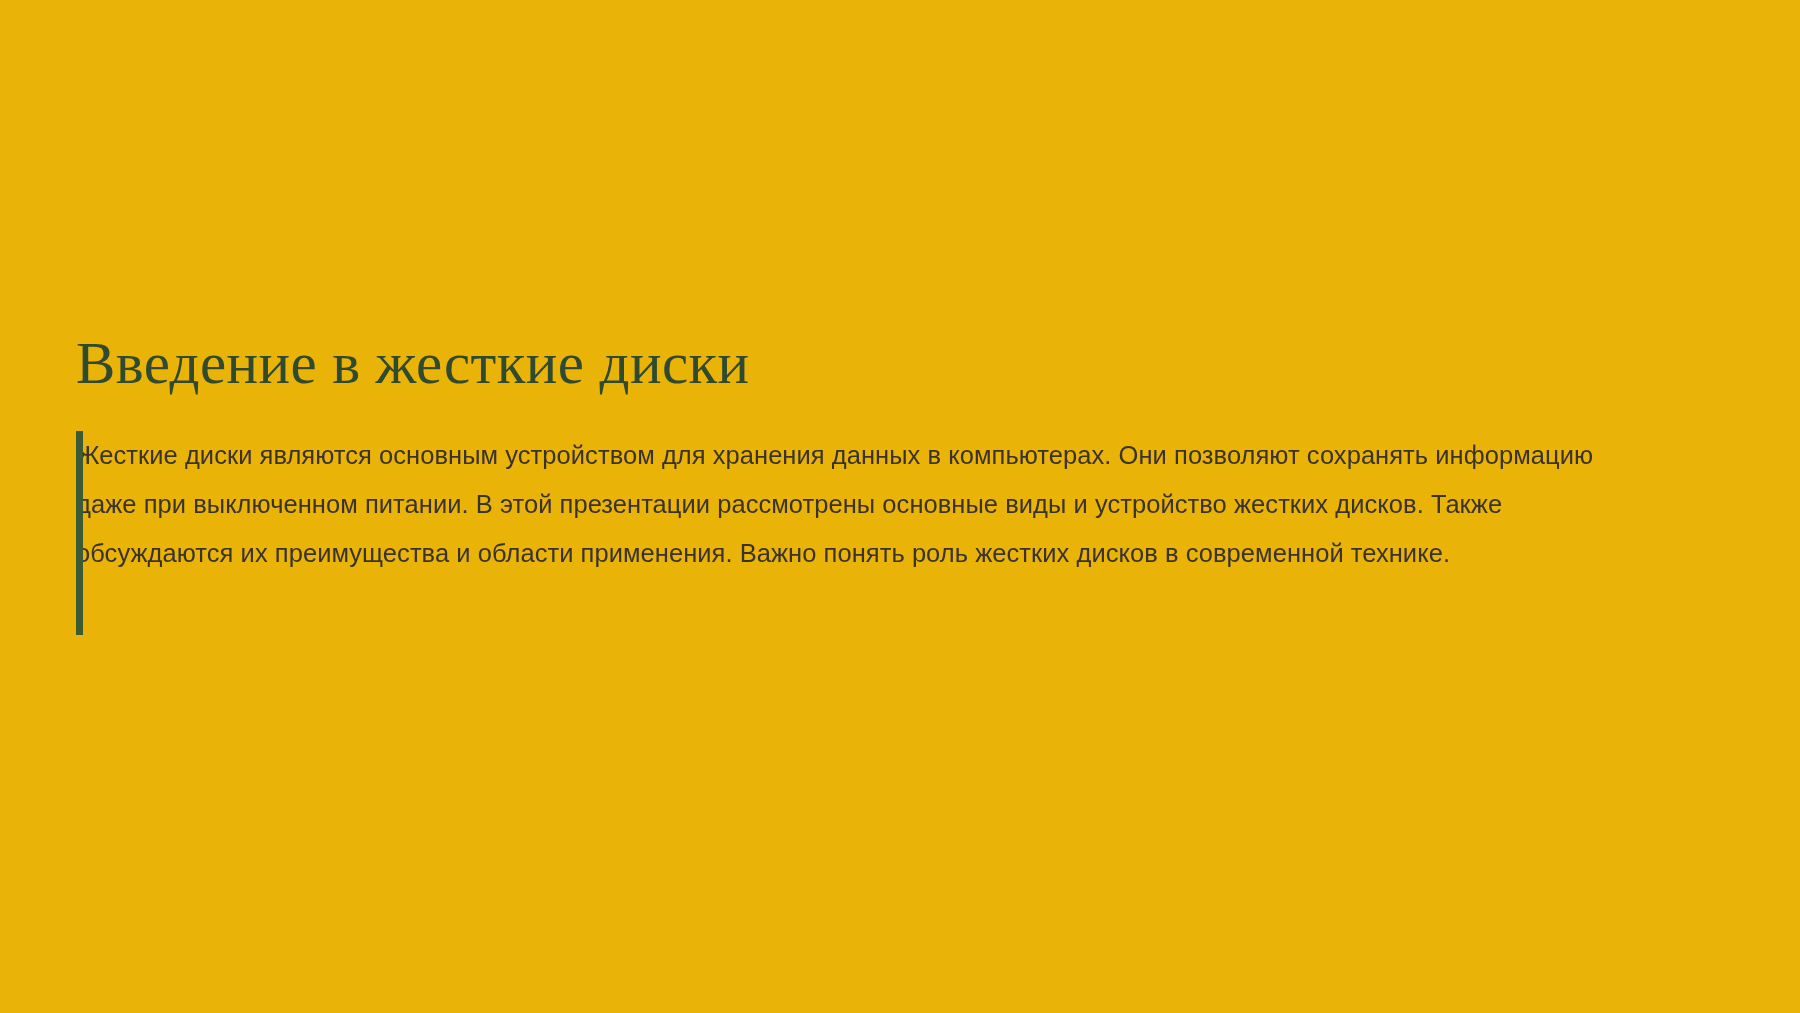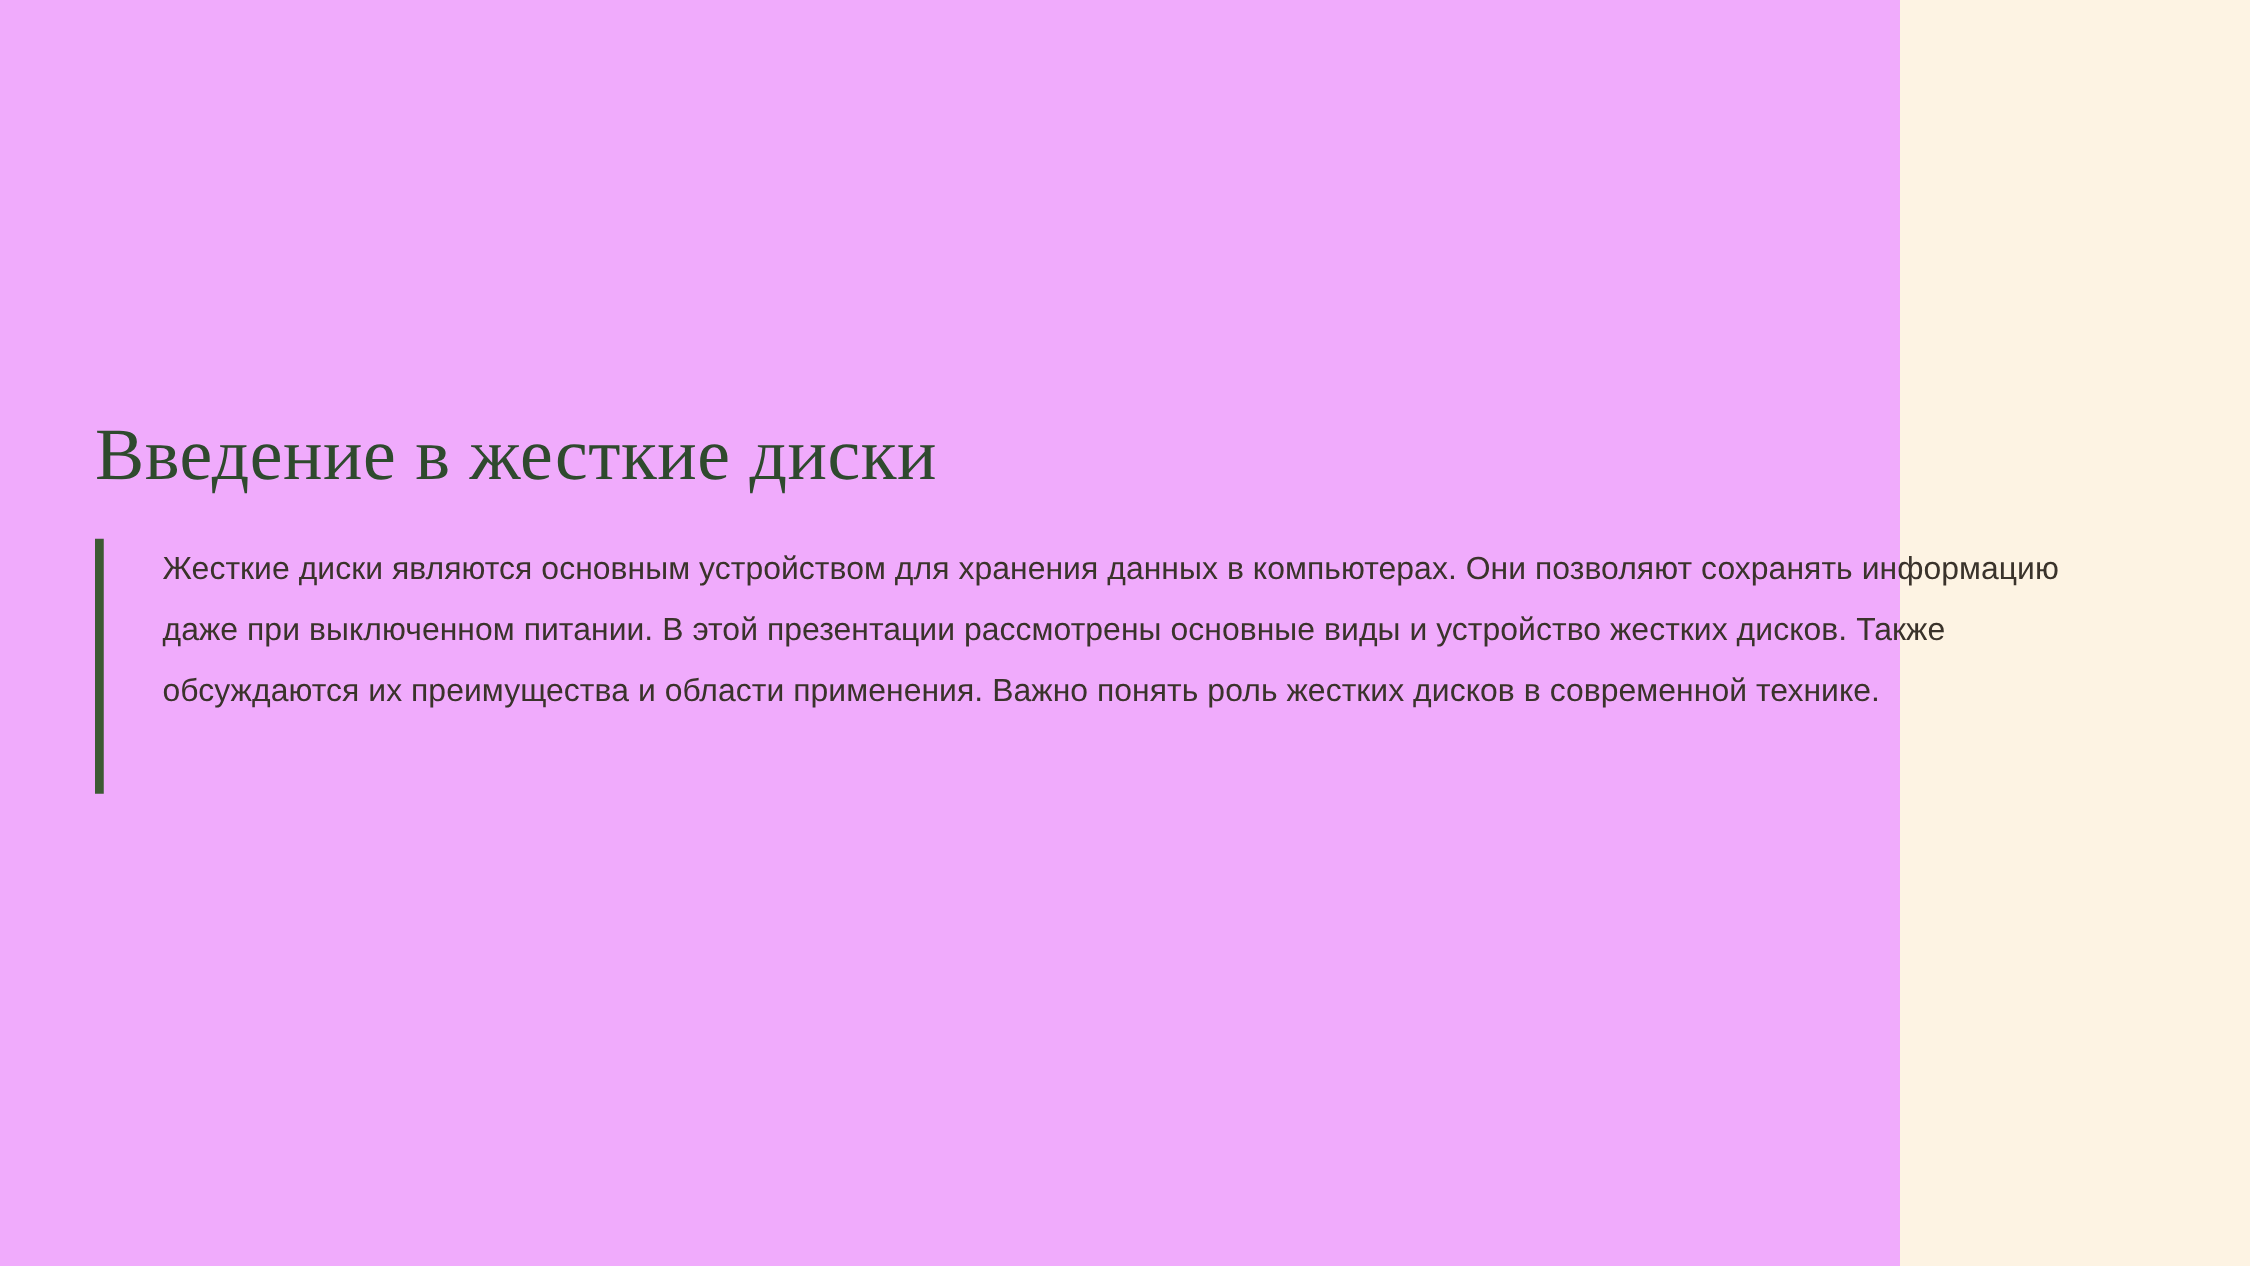--- a/index.html
+++ b/index.html
@@ -11,23 +11,23 @@
     width: 1800px;
     height: 1013px;
     overflow: hidden;
     background: #fdf3e3;
     font-family: "Liberation Sans", sans-serif;
     -webkit-font-smoothing: antialiased;
   }
 
   .slide {
     position: relative;
-    width: 1520px;
+    width: 1800px;
     height: 1013px;
-    background: #f0abfc;
+    background: #eab308;
     box-sizing: border-box;
   }
 
   .slide-content {
     position: absolute;
     left: 76px;
     top: 330px;
     width: 1660px;
   }
 
@@ -38,21 +38,20 @@
     font-weight: 400;
     color: #2f4a2e;
     letter-spacing: 0.4px;
     margin: 0 0 0 0;
     white-space: nowrap;
   }
 
   .body-block {
     position: relative;
     margin-top: 35px;
-    padding-left: 54px;
     min-height: 204px;
     box-sizing: border-box;
   }
 
   .accent-bar {
     position: absolute;
     left: 0;
     top: 0;
     width: 7px;
     height: 204px;

